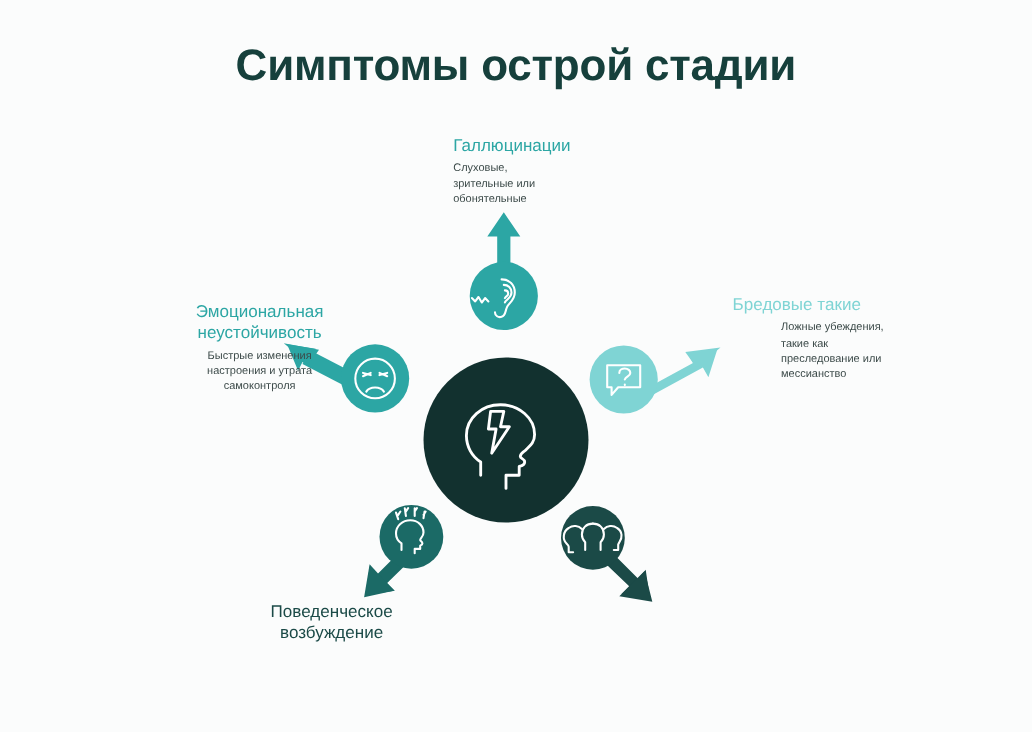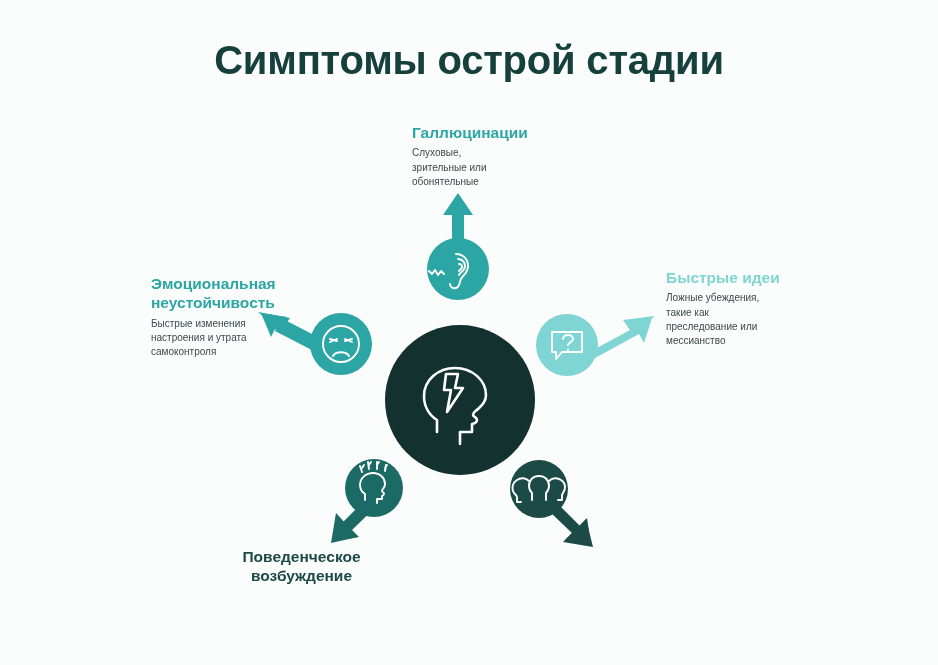--- a/index.html
+++ b/index.html
@@ -35,37 +35,37 @@
     left: 0;
     top: 0;
     width: 938px;
     height: 665px;
   }
   .label-block {
     position: absolute;
   }
   .label-head {
     font-size: 15.5px;
-    font-weight: bold;
+    font-weight: normal;
     line-height: 1.25;
     margin: 0 0 4px 0;
   }
   .label-desc {
     font-size: 10px;
     line-height: 1.42;
     color: #3c4a49;
     margin: 0;
   }
   .head-teal { color: #2CA6A4; }
   .head-light { color: #7FD4D4; }
   .head-dark { color: #1B4A47; }
 
   
   #block-hallucinations { left: 412px; top: 123px; width: 190px; }
-  #block-emotional { left: 151px; top: 274px; width: 150px; text-align: left; }
+  #block-emotional { left: 161px; top: 274px; width: 150px; text-align: center; }
   #block-delusions { left: 666px; top: 268px; width: 180px; }
   #block-behavioral { left: 214px; top: 547px; width: 175px; }
   #block-disorganized { left: 600px; top: 547px; width: 185px; }
 </style>
 </head>
 <body>
 
 <div id="stage">
 
   <div class="page-title">Симптомы острой стадии</div>
@@ -165,22 +165,22 @@
 
   <div class="label-block" id="block-emotional">
     <div class="label-head head-teal" style="white-space:pre-line;">Эмоциональная
 неустойчивость</div>
     <div class="label-desc" style="white-space:pre-line;">Быстрые изменения
 настроения и утрата
 самоконтроля</div>
   </div>
 
   <div class="label-block" id="block-delusions">
-    <div class="label-head head-light" style="white-space:pre-line;">Быстрые идеи</div>
-    <div class="label-desc" style="white-space:pre-line;">Ложные убеждения,
+    <div class="label-head head-light" style="white-space:pre-line;">Бредовые такие</div>
+    <div class="label-desc" style="white-space:pre-line;margin-left:44px;">Ложные убеждения,
 такие как
 преследование или
 мессианство</div>
   </div>
 
   <div class="label-block" id="block-behavioral">
     <div class="label-head head-dark" style="white-space:pre-line;text-align:center;">Поведенческое
 возбуждение</div>
   </div>
 

